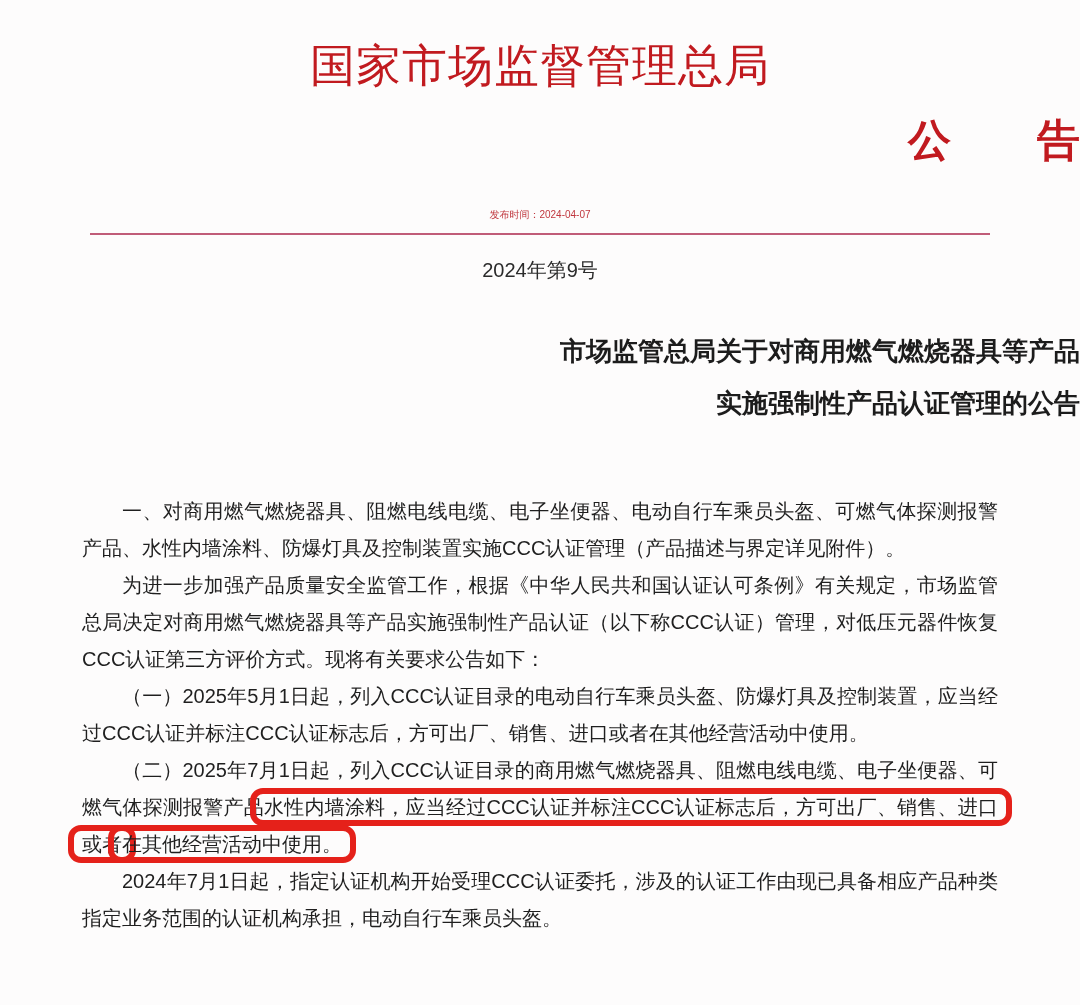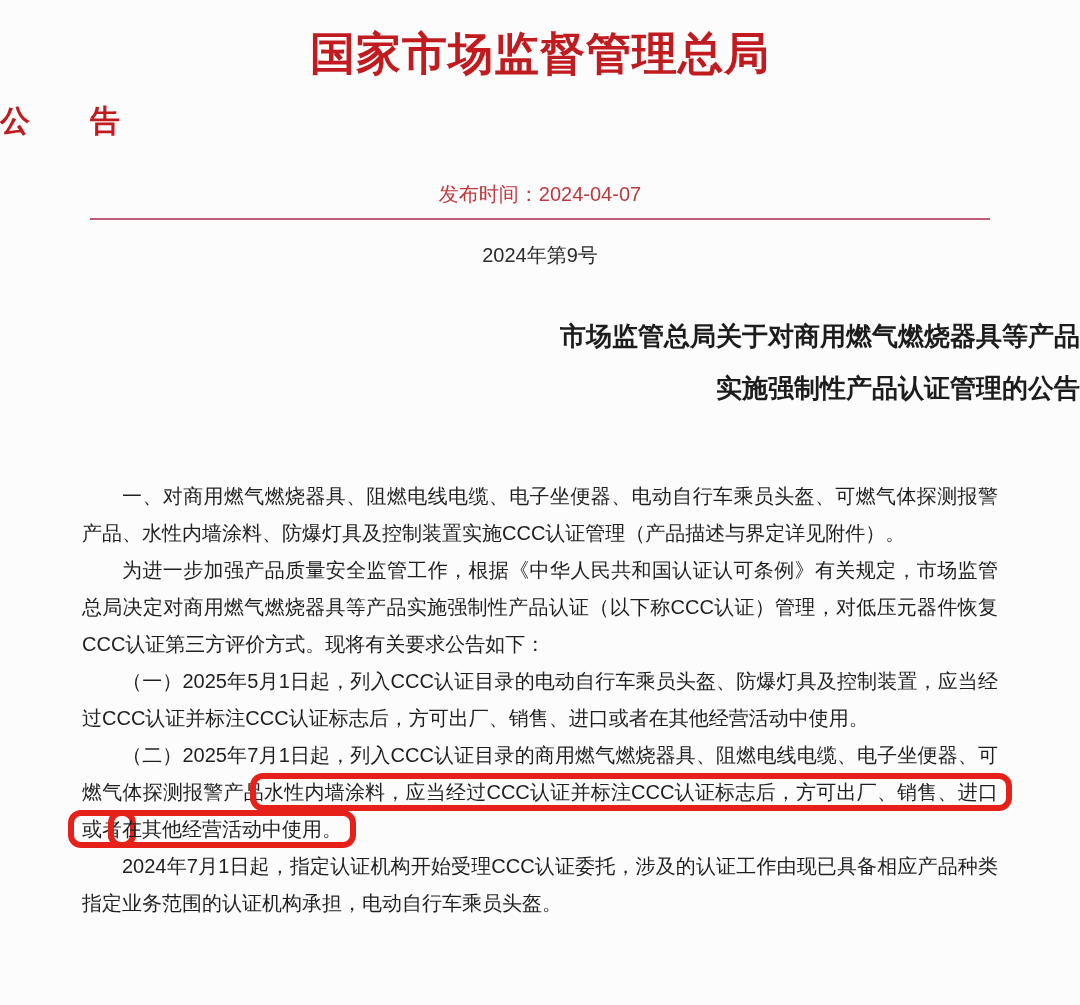--- a/index.html
+++ b/index.html
@@ -17,41 +17,41 @@
     width: 1080px;
     height: 1005px;
     overflow: hidden;
     background: var(--page-bg);
     font-family: "Liberation Sans", sans-serif;
     color: var(--text);
   }
   .page { padding-top: 28px; }
 
   .agency-title {
-    margin: 0;
+    margin: 12px;
     text-align: center;
     color: var(--title-red);
     font-size: 45px;
     line-height: 1.15;
-    font-weight: 700;
+    font-weight: 400;
     letter-spacing: 1px;
   }
   .gonggao {
     margin-top: 24px;
-    text-align: left;
+    text-align: right;
     color: var(--title-red);
-    font-size: 30px;
+    font-size: 43px;
     line-height: 1.15;
     font-weight: 700;
   }
   .publish {
     margin-top: 44px;
     text-align: center;
     color: var(--publish-red);
-    font-size: 20px;
+    font-size: 10px;
     line-height: 1.2;
   }
   .divider {
     margin: 12px auto 0;
     width: 900px;
     height: 0;
     border: none;
     border-top: 2px solid var(--divider-pink);
   }
   .docnum {

